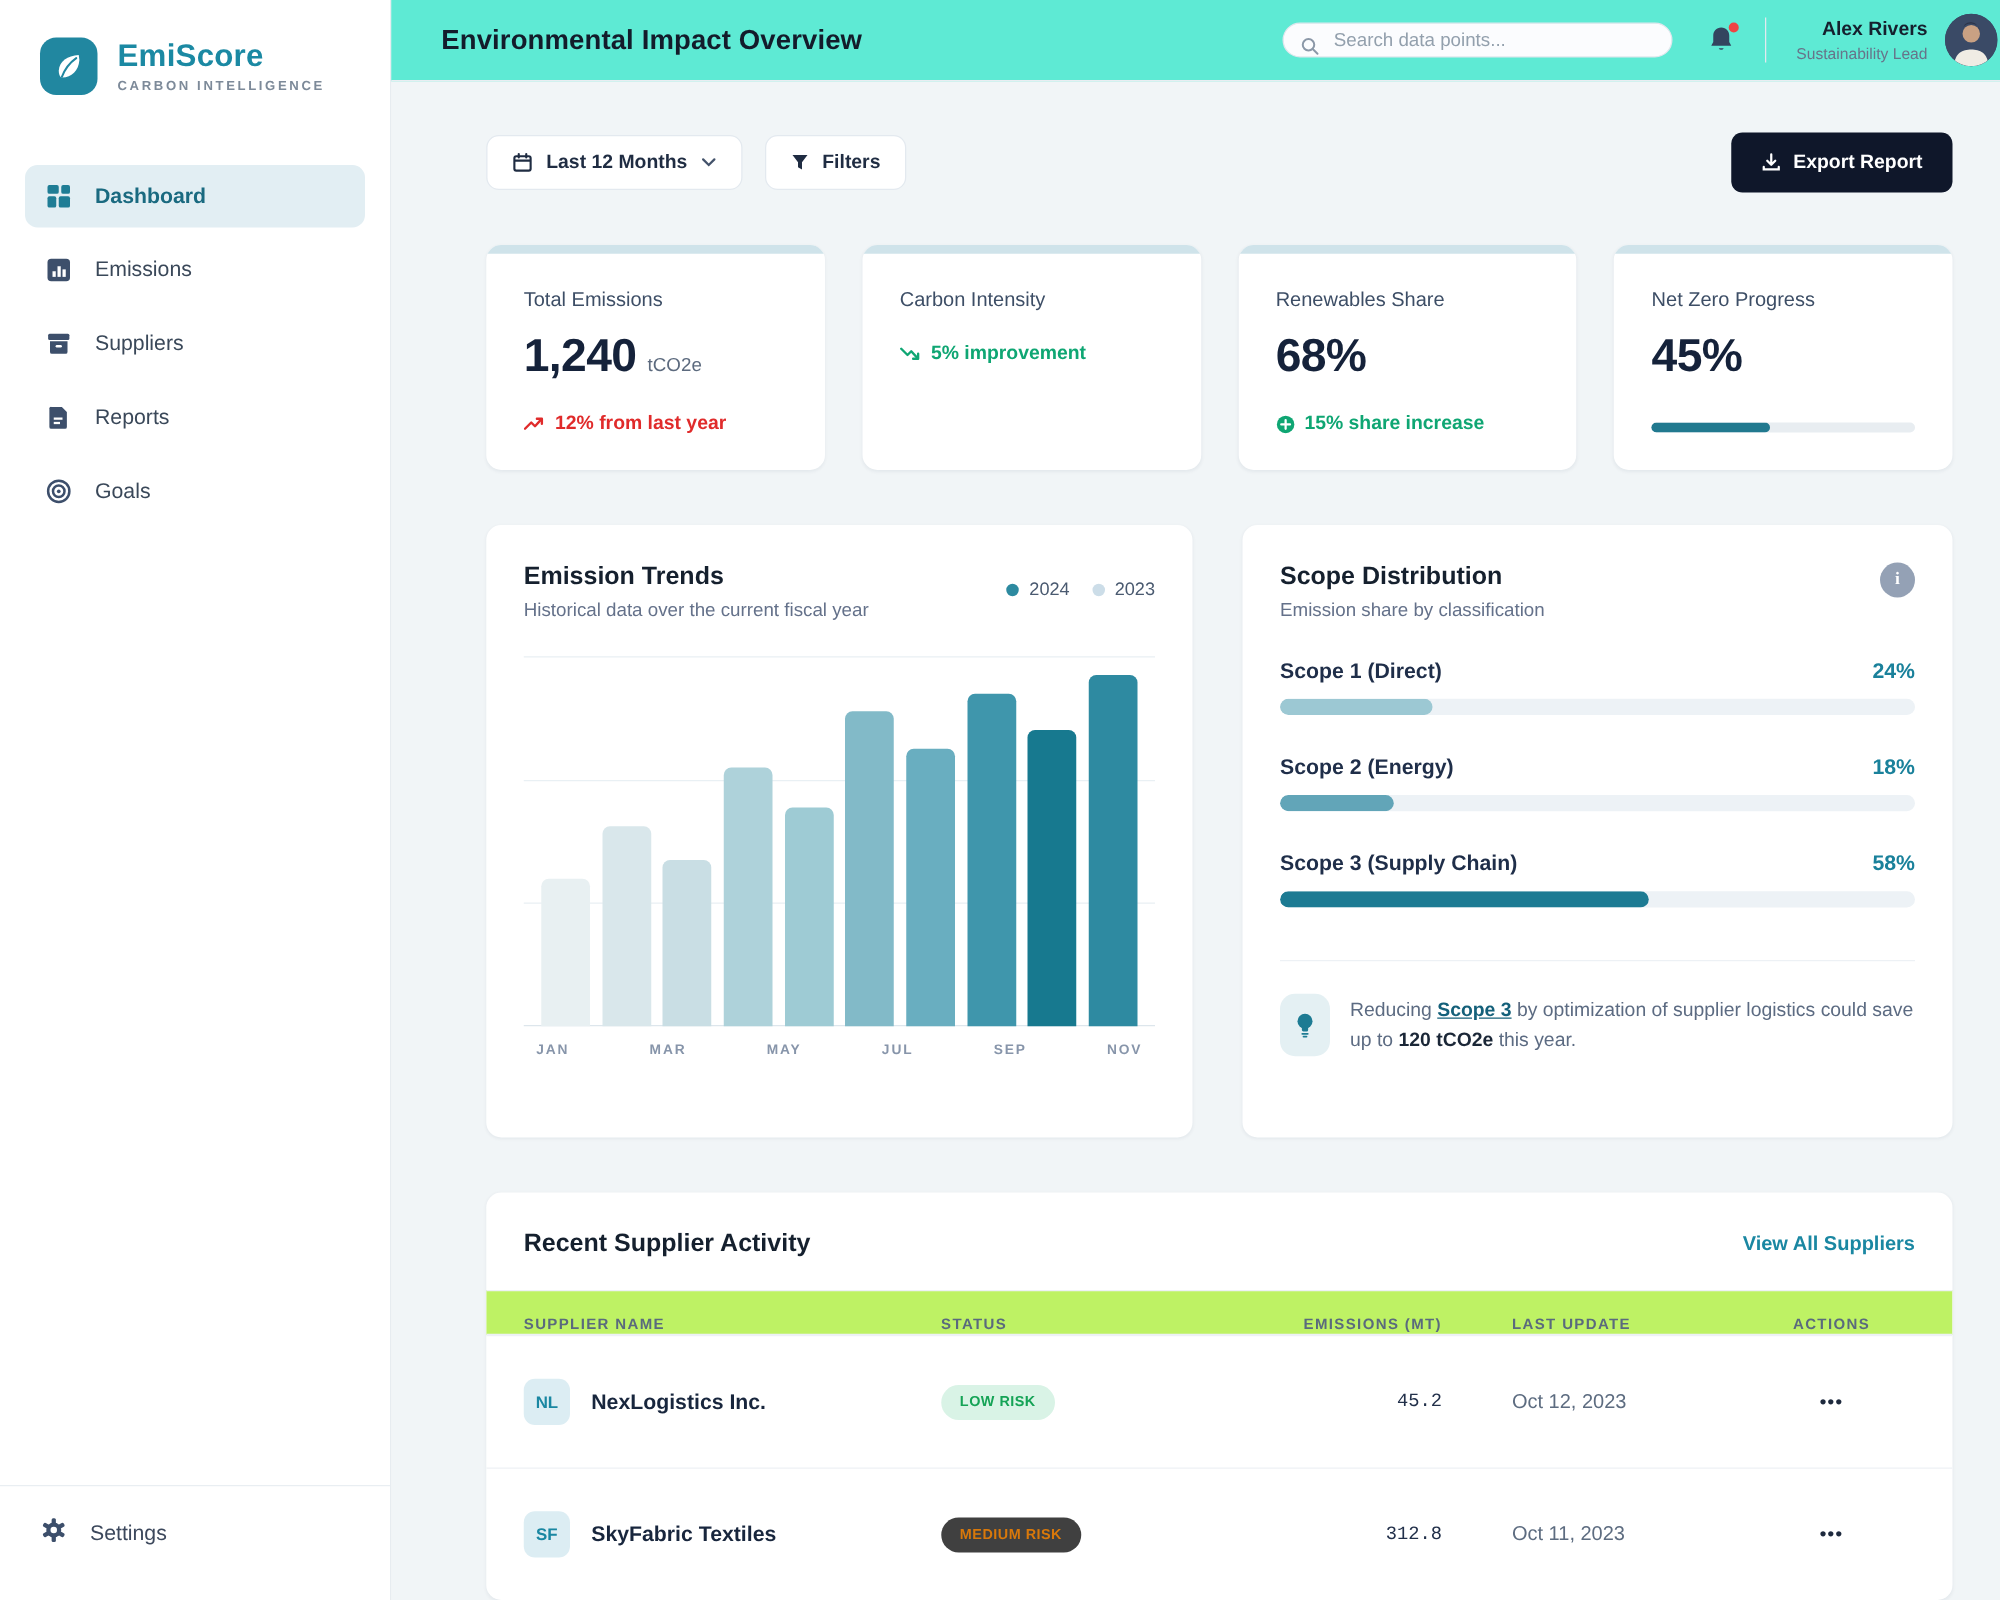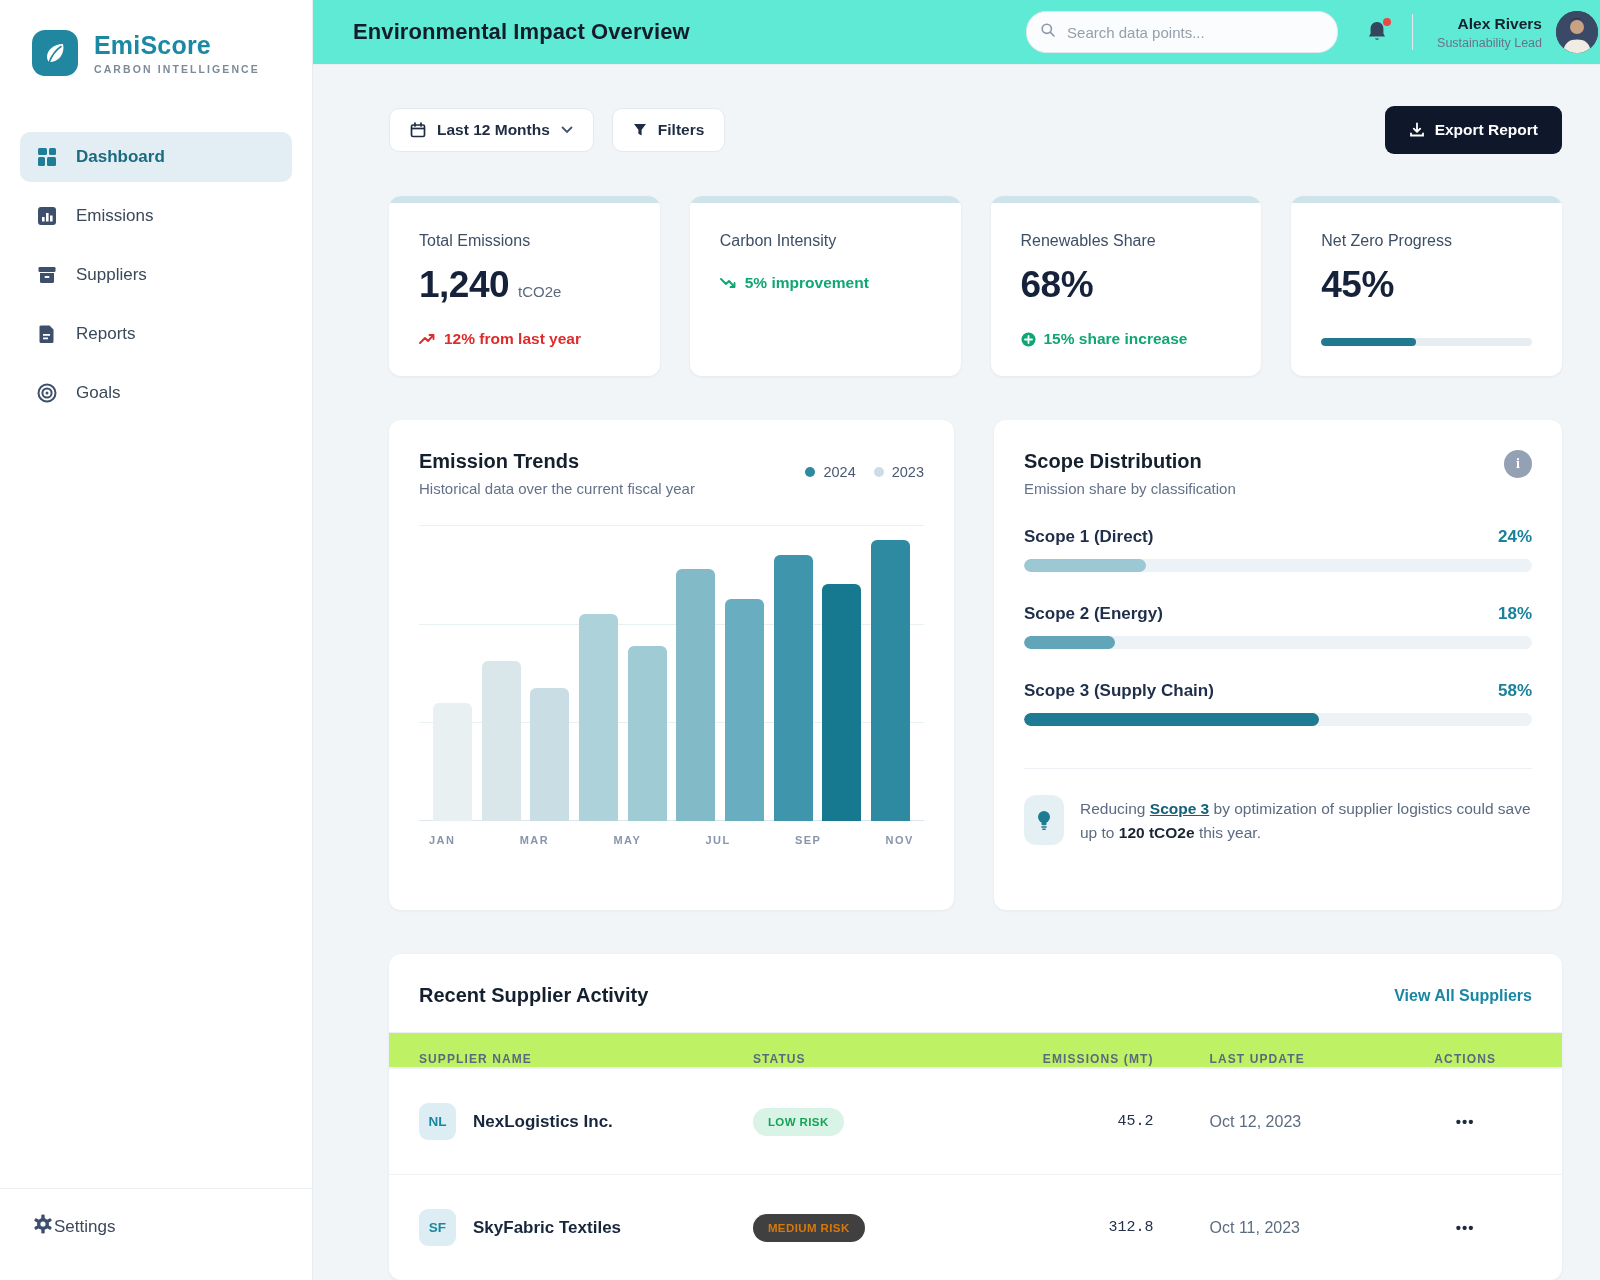--- a/index.html
+++ b/index.html
@@ -10,30 +10,30 @@
   .sidebar { width:313px; min-width:313px; background:#fff; border-right:1px solid #e7ecf0; display:flex; flex-direction:column; height:1280px; }
   .logo-row { display:flex; align-items:center; gap:16px; padding:30px 30px 0 32px; }
   .logo-mark { width:46px; height:46px; border-radius:13px; background:#2187a0; display:flex; align-items:center; justify-content:center; flex:none; }
   .brand-name { font-size:25px; font-weight:700; color:#1b89a3; letter-spacing:.2px; }
   .brand-tag { font-size:10.5px; font-weight:700; color:#7d8a99; letter-spacing:2.1px; margin-top:3px; }
   nav { margin-top:56px; padding:0 20px; }
   .nav-item { display:flex; align-items:center; gap:18px; height:50px; padding:0 16px; border-radius:10px; margin-bottom:9px; font-size:17px; font-weight:500; color:#3a4859; cursor:pointer; }
   .nav-item.active { background:#e2eef3; color:#1a6a80; font-weight:600; }
   .nav-item .nicon { width:22px; height:22px; flex:none; display:flex; }
   .side-foot { margin-top:auto; border-top:1px solid #e9eef2; padding:24px 32px 40px; }
-  .settings-item { display:flex; align-items:center; font-size:17px; color:#3c485c; font-weight:500; cursor:pointer; }
+  .settings-item { display:flex; align-items:center; gap:18px; font-size:17px; color:#3c485c; font-weight:500; cursor:pointer; }
 
   
   .main { flex:1; display:flex; flex-direction:column; }
   .topbar { height:78px; background:#5eead4; border-bottom:1px solid #e8eef2; display:flex; align-items:center; padding:0 36px 0 40px; }
   .page-title { font-size:22px; font-weight:700; color:#131c2b; letter-spacing:.1px; }
   .topbar-spacer { flex:1; }
   .search-wrap { position:relative; width:312px; }
   .search-wrap svg { position:absolute; left:14px; top:11px; }
-  .search-input { width:100%; height:42px; border:1px solid #e0e7ed; border-radius:20px; background:#fbfcfe; padding:0 16px 0 40px; font-size:15px; color:#3a4859; outline:none; font-family:inherit; }
+  .search-input { width:100%; height:28px; border:1px solid #e0e7ed; border-radius:20px; background:#fbfcfe; padding:0 16px 0 40px; font-size:15px; color:#3a4859; outline:none; font-family:inherit; }
   .search-input::placeholder { color:#93a0ad; }
   .bell-wrap { position:relative; margin-left:28px; cursor:pointer; display:flex; }
   .bell-dot { position:absolute; top:-2px; right:-3px; width:8px; height:8px; border-radius:50%; background:#ef4444; }
   .top-div { width:1px; height:36px; background:#e3e9ee; margin:0 24px; }
   .user-meta { text-align:right; }
   .user-name { font-size:15.5px; font-weight:700; color:#15202e; }
   .user-role { font-size:12.5px; color:#67748a; margin-top:3px; }
   .avatar { width:42px; height:42px; border-radius:50%; margin-left:14px; overflow:hidden; flex:none; cursor:pointer; background:#36445e; }
 
   .content { padding:41px 72px 0 42px;margin-left:34px; }

